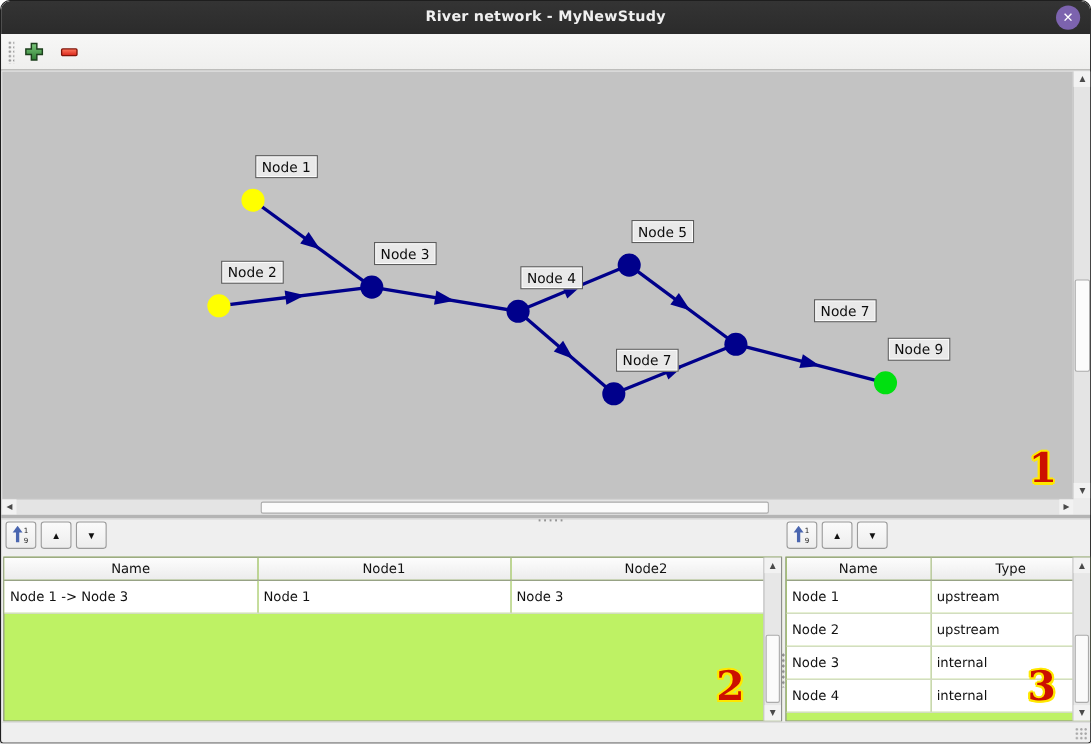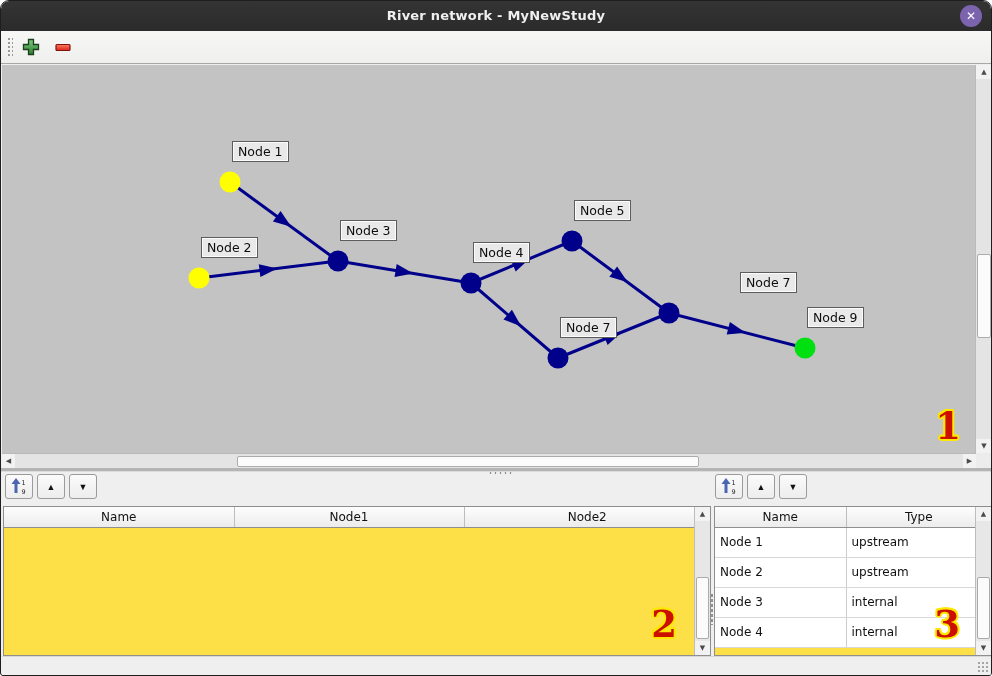--- a/index.html
+++ b/index.html
@@ -36,21 +36,21 @@
 
   
   .splitter { position: absolute; left: 0; top: 467px; width: 100%; height: 4px; background: #b4b4b4; border-bottom: 1px solid #dcdcdc; }
   .splitter .dots { position: absolute; left: 487px; top: 3px; width: 26px; height: 4px;
     background-image: radial-gradient(#8c8c8c 1px, transparent 1.2px); background-size: 5px 4px; }
 
   
   .panel-btn { position: absolute; top: 473px; width: 28px; height: 25px; background: linear-gradient(#fbfbfb, #ededed); border: 1px solid #9b9b9b; border-radius: 3px; display: flex; align-items: center; justify-content: center; font-size: 9px; color: #111; cursor: pointer; }
 
   
-  .table-wrap { position: absolute; top: 505px; height: 150px; background: #fde047; border: 1px solid #8e8e8e; }
+  .table-wrap { position: absolute; top: 505px; height: 150px; background: #bef264; border: 1px solid #8e8e8e; }
   .table-left { left: 2px; width: 708px; }
   .table-right { left: 713px; width: 278px; }
   table { border-collapse: collapse; table-layout: fixed; width: 100%; font-size: 12px; color: #111; }
   th { height: 20px; font-weight: normal; text-align: center; background: linear-gradient(#fdfdfd, #ececec); border-right: 1px solid #bdbdbd; border-bottom: 1px solid #8e8e8e; overflow: hidden; }
   td { height: 30px; padding-left: 5px; border-right: 1px solid #cccccc; border-bottom: 1px solid #d8d8d8; background: #fff; overflow: hidden; white-space: nowrap; }
   .table-left td:last-child, .table-left th:last-child,
   .table-right td:last-child, .table-right th:last-child { border-right: none; }
   .table-left col.c0 { width: 230px; } .table-left col.c1 { width: 230px; }
   .table-right col.c0 { width: 131px; }
   .tbl-scroll { position: absolute; right: 0; top: 0; width: 16px; height: 148px; background: #e7e7e7; border-left: 1px solid #bdbdbd; }
@@ -204,20 +204,25 @@
           <col>
         </colgroup>
       <thead>
           <tr>
             <th>Name</th>
             <th>Node1</th>
             <th>Node2</th>
           </tr>
         </thead>
         <tbody>
+          <tr>
+            <td>Node 1 -&gt; Node 3</td>
+            <td>Node 1</td>
+            <td>Node 3</td>
+          </tr>
         </tbody>
     </table>
     <div class="tbl-scroll">
       <div class="sb-btn" style="left:0; top:0; width:15px; height:14px;">
           <span>▲</span>
         </div>
       <div class="sb-thumb" style="left:1px; width:13px; top:70px; height:62px;"></div>
       <div class="sb-btn" style="left:0; bottom:0; width:15px; height:14px;">
           <span>▼</span>
         </div>

